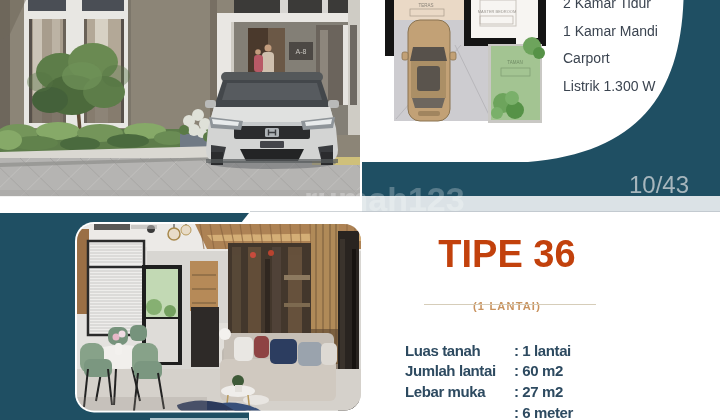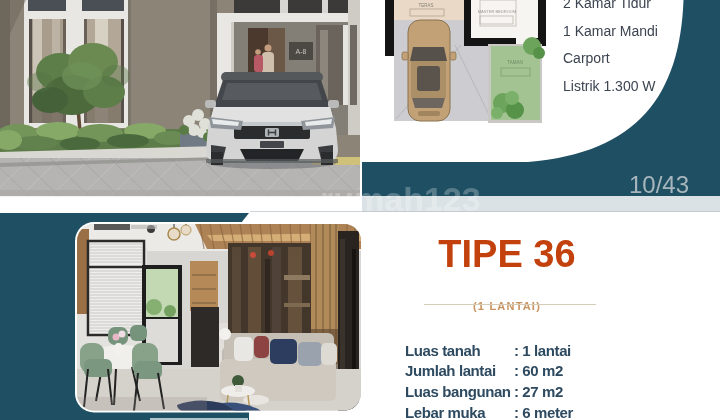--- a/index.html
+++ b/index.html
@@ -197,21 +197,21 @@
     <rect x="141" y="68" width="29" height="8" fill="none" stroke="#7d9a70" stroke-width="0.7"></rect>
     <circle cx="143" cy="103" r="10" fill="#6da45c"></circle>
     <circle cx="155" cy="110" r="9" fill="#569247"></circle>
     <circle cx="137" cy="113" r="6" fill="#7ab06a"></circle>
     <circle cx="152" cy="98" r="7" fill="#7ab06a"></circle>
     <circle cx="172" cy="46" r="9" fill="#6da45c"></circle>
     <circle cx="179" cy="53" r="6" fill="#569247"></circle>
   </g>
 </svg>
 
-<div class="abs" style="left:320px;top:180px;font-size:34px;font-weight:bold;color:rgba(255,255,255,0.26);letter-spacing:0;">rumah123</div>
+<div class="abs" style="left:304px;top:180px;font-size:34px;font-weight:bold;color:rgba(255,255,255,0.26);letter-spacing:0;">rumah123</div>
 
 <div class="abs" style="left:0;top:196px;width:720px;height:15.5px;background:rgba(255,255,255,0.84);"></div>
 <div class="abs" style="left:250px;top:211px;width:470px;height:1px;background:rgba(185,192,198,0.7);"></div>
 
 <div class="abs" style="left:0;top:212.5px;width:249px;height:207.5px;background:#1f4f63;"></div>
 
 <svg class="abs" style="left:240px;top:212.5px;" width="9" height="10" viewBox="0 0 9 10">
   <polygon points="1,10 9,0 9,10" fill="#ffffff"></polygon>
 </svg>
 
@@ -390,21 +390,20 @@
 
 <div class="abs" style="left:362px;top:233px;width:290px;text-align:center;font-size:38px;font-weight:bold;color:#c2410c;">TIPE 36</div>
 
 <div class="abs" style="left:362px;top:279px;width:290px;text-align:center;font-size:11px;font-weight:bold;color:#c9935f;letter-spacing:1.2px;margin-top:21px;">(1 LANTAI)</div>
 
 <div class="abs" style="left:424px;top:303.5px;width:172px;height:1.5px;background:#d6cdb9;"></div>
 
 <div class="abs" style="left:405px;top:340.5px;font-size:15px;font-weight:600;color:#2d4a60;line-height:20.7px;letter-spacing:-0.4px;">
 <div>Luas tanah</div>
     <div>Jumlah lantai</div>
-    <div>Luas bangunan</div>
     <div>Lebar muka</div>
 </div>
 <div class="abs" style="left:514px;top:340.5px;font-size:15px;font-weight:600;color:#2d4a60;line-height:20.7px;letter-spacing:-0.4px;">
 <div>: 1 lantai</div>
     <div>: 60 m2</div>
     <div>: 27 m2</div>
     <div>: 6 meter</div>
 </div>
 
 <div class="abs" style="left:150px;top:418px;width:98px;height:2px;background:#b0c6ce;"></div>

